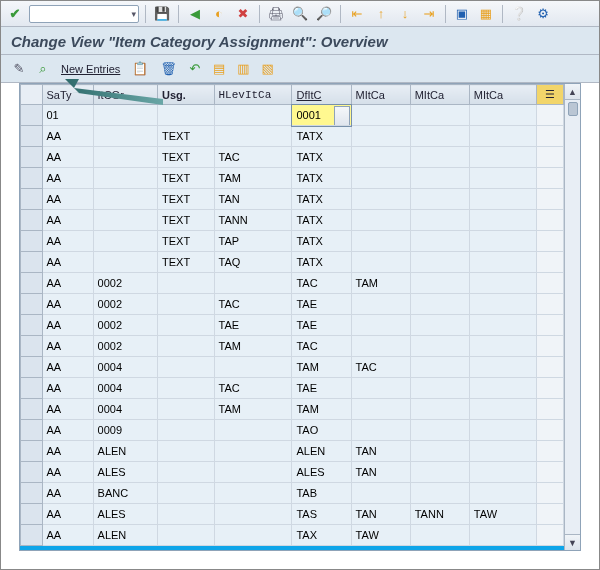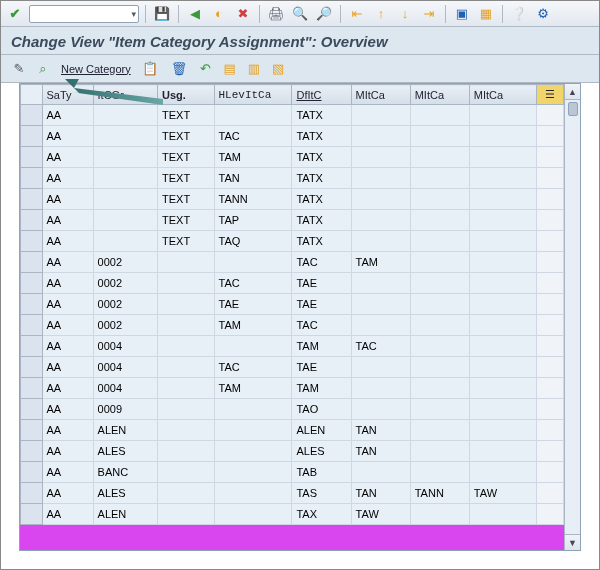--- a/index.html
+++ b/index.html
@@ -70,21 +70,21 @@
     cursor: pointer;
     border-radius: 2px;
     font-size: 13px;
   }
   .act-btn.text { font-size: 11px; color: #223; text-decoration: underline; }
   
   .table-wrap {
     position: absolute;
     top: 82px; left: 18px; right: 18px; bottom: 18px;
     border: 1px solid #8fa3b8;
-    background: #d946ef;
+    background: #0ea5e9;
     display: flex;
     flex-direction: row;
   }
   .table-grid {
     flex: 1;
     overflow: hidden;
   }
   table {
     border-collapse: collapse;
     width: 100%;
@@ -194,21 +194,21 @@
   <div class="tb-btn" style="color:#2060b0">⚙</div>
 </div>
 
 <div class="title-bar">
   <h1>Change View "Item Category Assignment": Overview</h1>
 </div>
 
 <div class="action-bar">
   <div class="act-btn" style="color:#556">✎</div>
   <div class="act-btn" style="color:#3a9a3a">⌕</div>
-  <div class="act-btn text">New Category</div>
+  <div class="act-btn text">New Entries</div>
   <div class="act-btn" style="color:#e8a020">📋</div>
   <div class="act-btn" style="color:#2060b0">🗑</div>
   <div class="act-btn" style="color:#3a9a3a">↶</div>
   <div class="act-btn" style="color:#e8a020">▤</div>
   <div class="act-btn" style="color:#e8a020">▥</div>
   <div class="act-btn" style="color:#e8a020">▧</div>
 </div>
 
 <div class="table-wrap">
   <div class="table-grid">
@@ -223,20 +223,32 @@
             <th style="width: 44px; text-decoration: underline;">DfItC</th>
             <th style="width: 44px;">MItCa</th>
             <th style="width: 44px;">MItCa</th>
             <th style="width: 50px;">MItCa</th>
             <th class="toolcol">☰</th>
           </tr>
       </thead>
       <tbody id="tbody">
           <tr>
             <td class="sel"></td>
+            <td>01</td>
+            <td></td>
+            <td></td>
+            <td></td>
+            <td class="cell-focus">0001</td>
+            <td></td>
+            <td></td>
+            <td></td>
+            <td style="background: rgb(240, 244, 248);"></td>
+          </tr>
+          <tr>
+            <td class="sel"></td>
             <td>AA</td>
             <td></td>
             <td>TEXT</td>
             <td></td>
             <td>TATX</td>
             <td></td>
             <td></td>
             <td></td>
             <td style="background: rgb(240, 244, 248);"></td>
           </tr>

